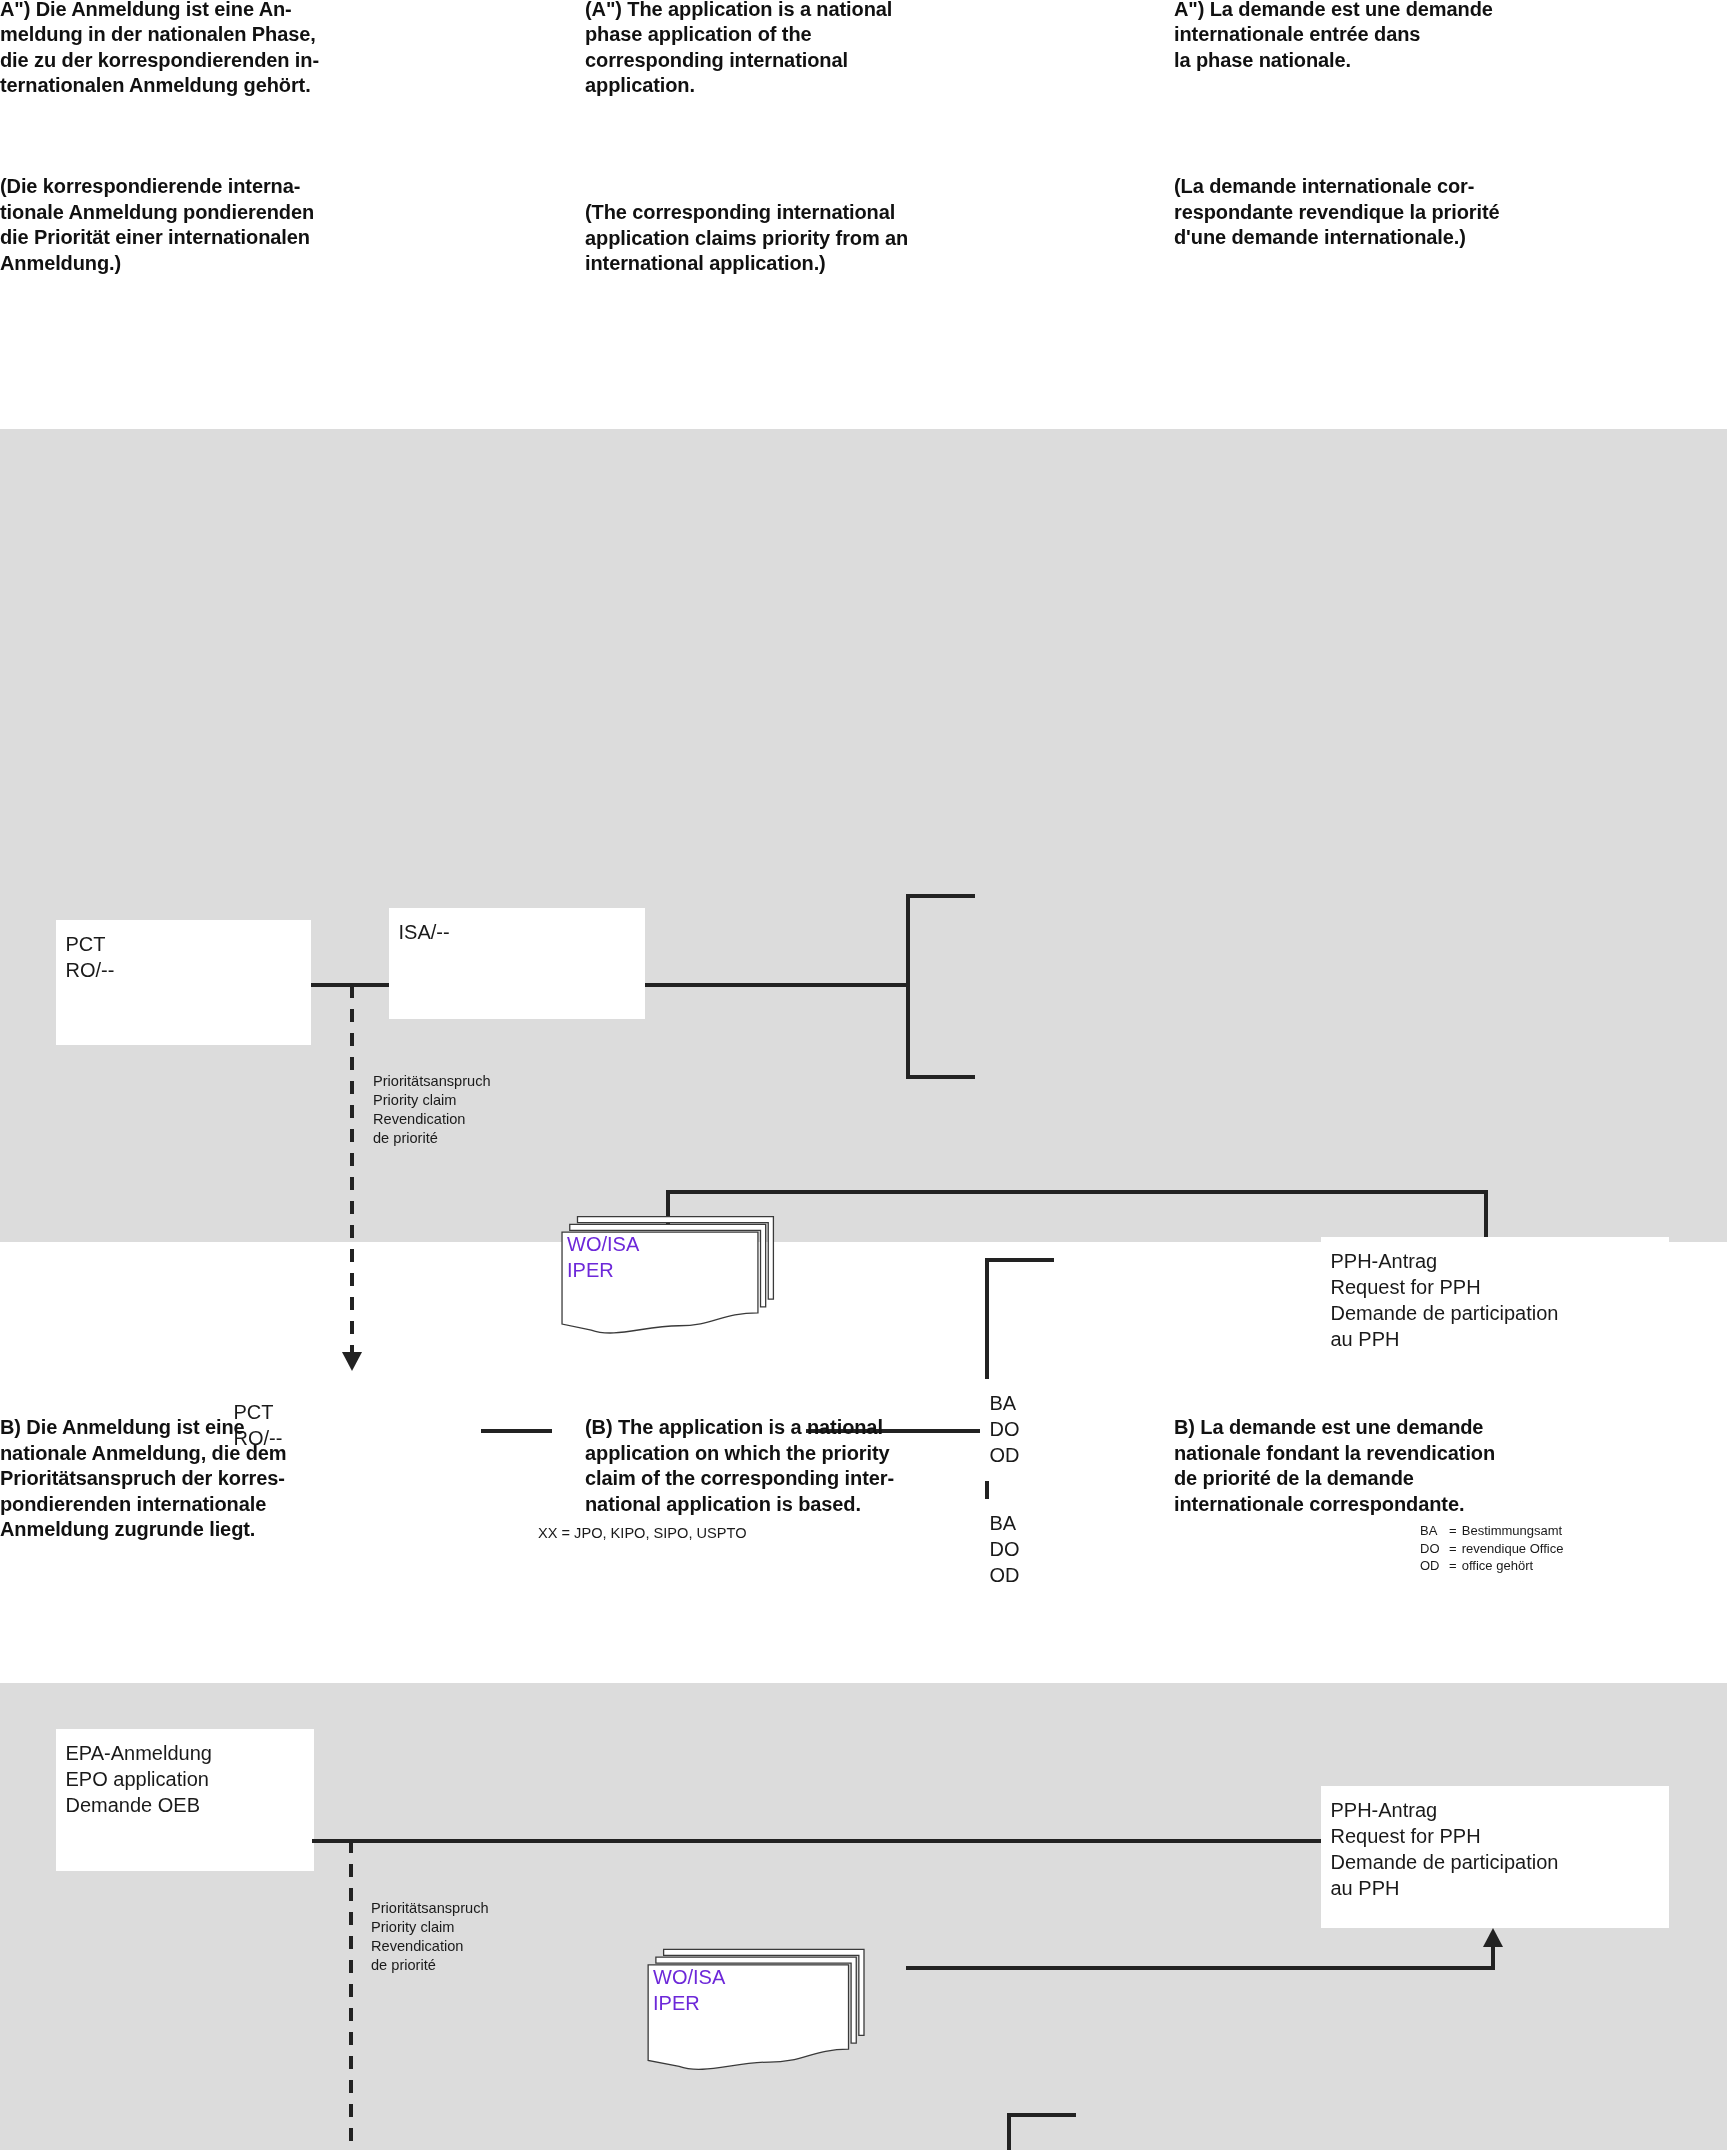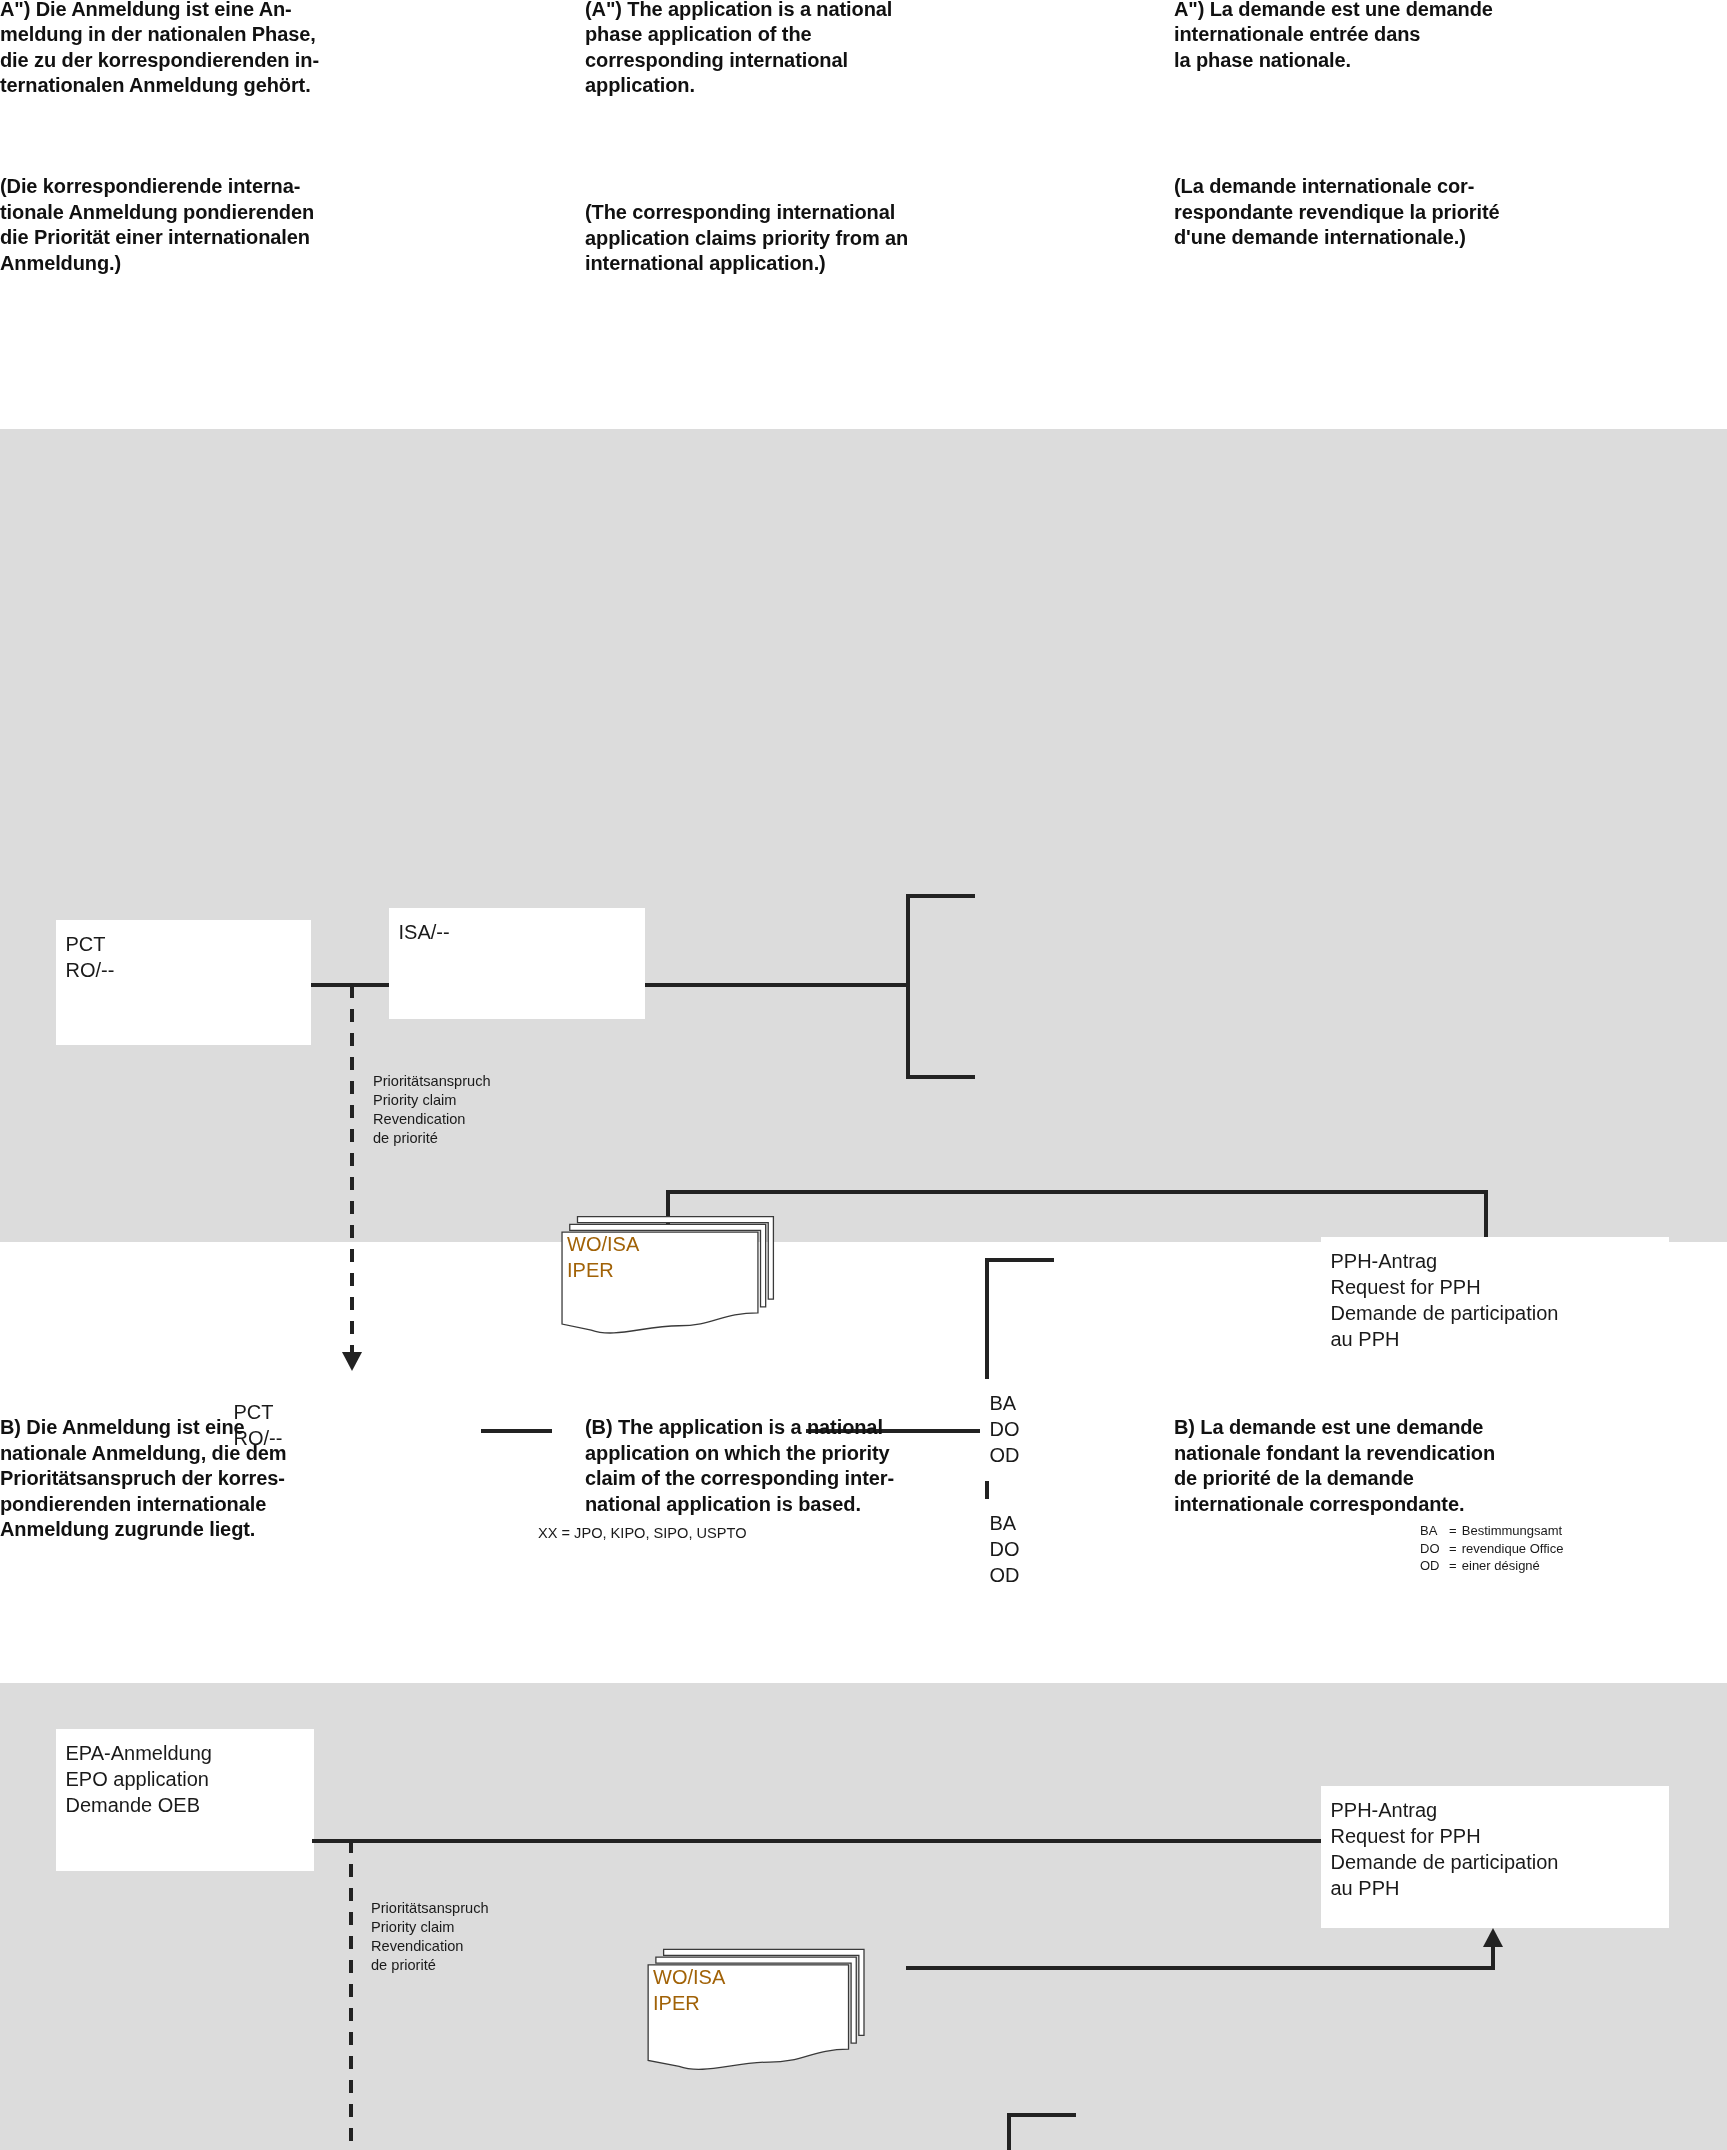--- a/index.html
+++ b/index.html
@@ -31,21 +31,21 @@
     padding:6.9px 9.5px;
     white-space:pre-line;
   }
   .node.pad-top{padding-top:11.2px;}
 
   
   .docstack{position:absolute;}
   .docstack svg{display:block;}
   .docstack .dlabel{
     position:absolute;left:17px;top:18px;
-    font-size:20px;line-height:1.30;white-space:pre-line;color:#a16207;
+    font-size:20px;line-height:1.30;white-space:pre-line;color:#6d28d9;
   }
 
   
   .hline{position:absolute;background:#222222;height:3.9px;}
   .vline{position:absolute;background:#222222;width:3.9px;}
   .dash-v{position:absolute;width:3.9px;
      background:repeating-linear-gradient(to bottom,#222222 0 13px,rgba(0,0,0,0) 13px 24px);}
   .arrow-down{position:absolute;width:0;height:0;
      border-left:10px solid transparent;border-right:10px solid transparent;
      border-top:19px solid #222222;}
@@ -163,21 +163,21 @@
         <td>Bestimmungsamt</td>
       </tr>
       <tr>
         <td>DO</td>
         <td class="eq">=</td>
         <td>revendique Office</td>
       </tr>
       <tr>
         <td>OD</td>
         <td class="eq">=</td>
-        <td>einer désigné</td>
+        <td>office gehört</td>
       </tr>
     </tbody>
       </table>
   </div>
 </div>
 
 <div class="caption" style="left:0px;top:1415px;width:572px;">B) Die Anmeldung ist eine
 nationale Anmeldung, die dem
 Prioritätsanspruch der korres-
 pondierenden internationale

